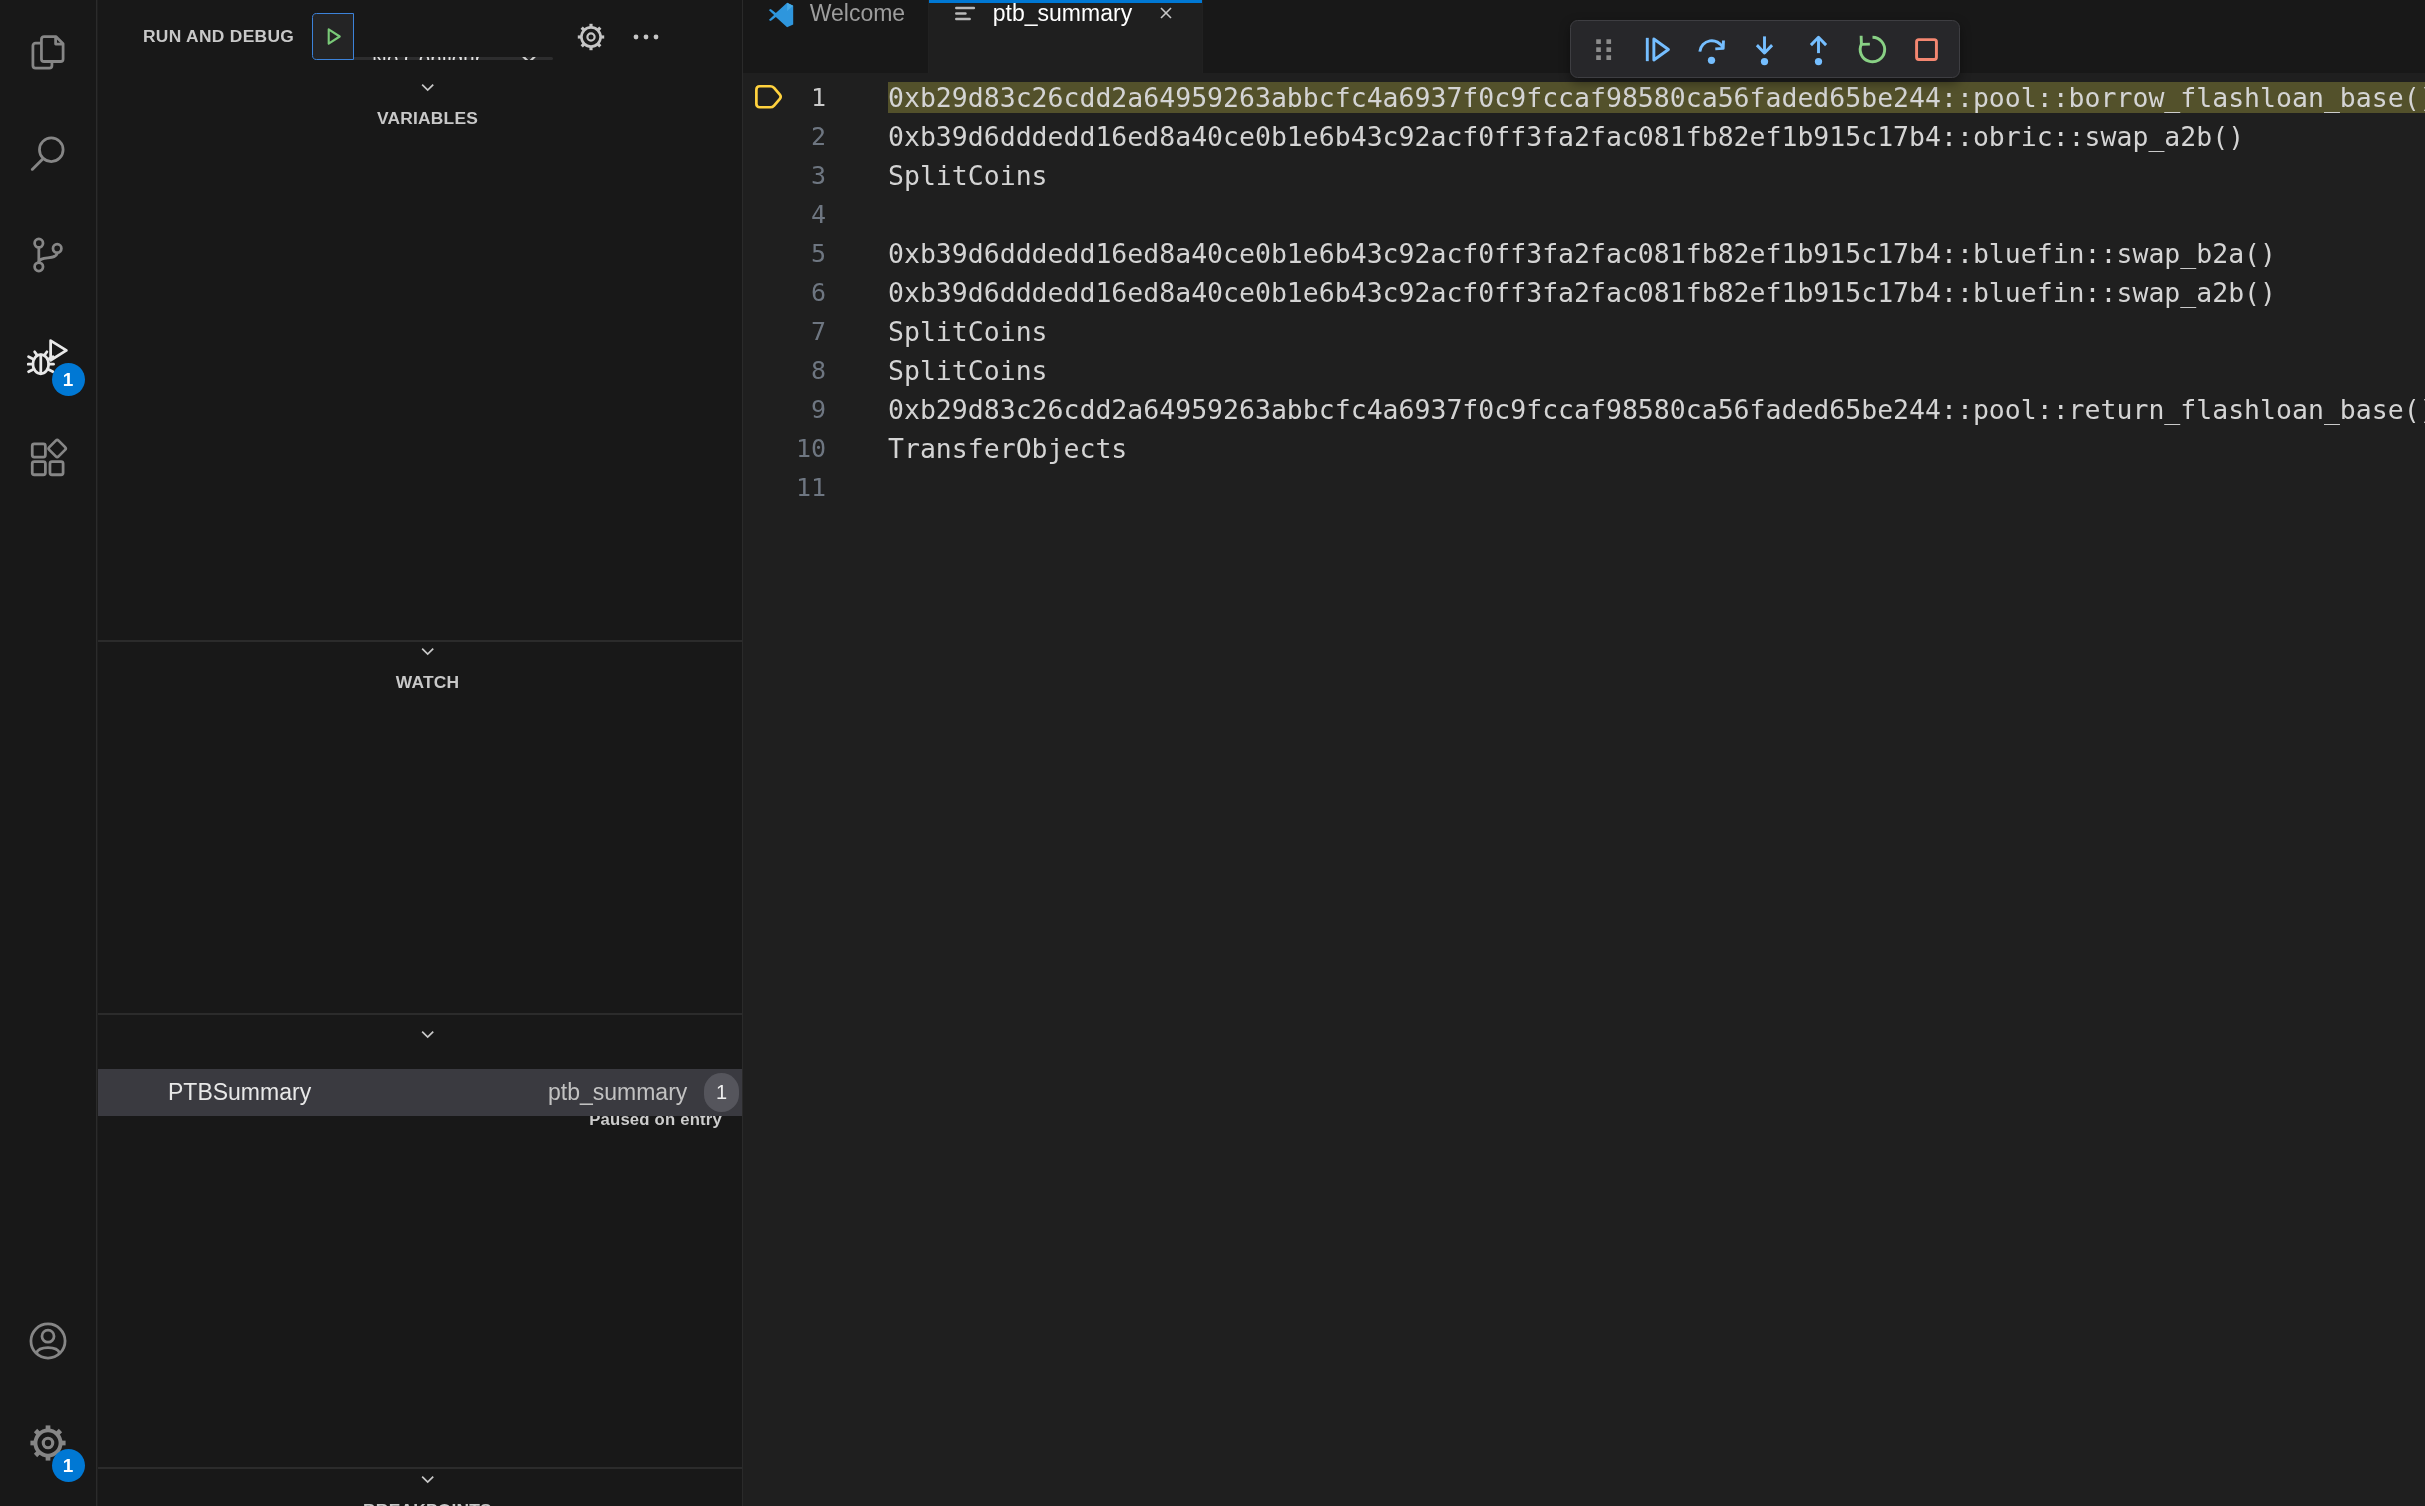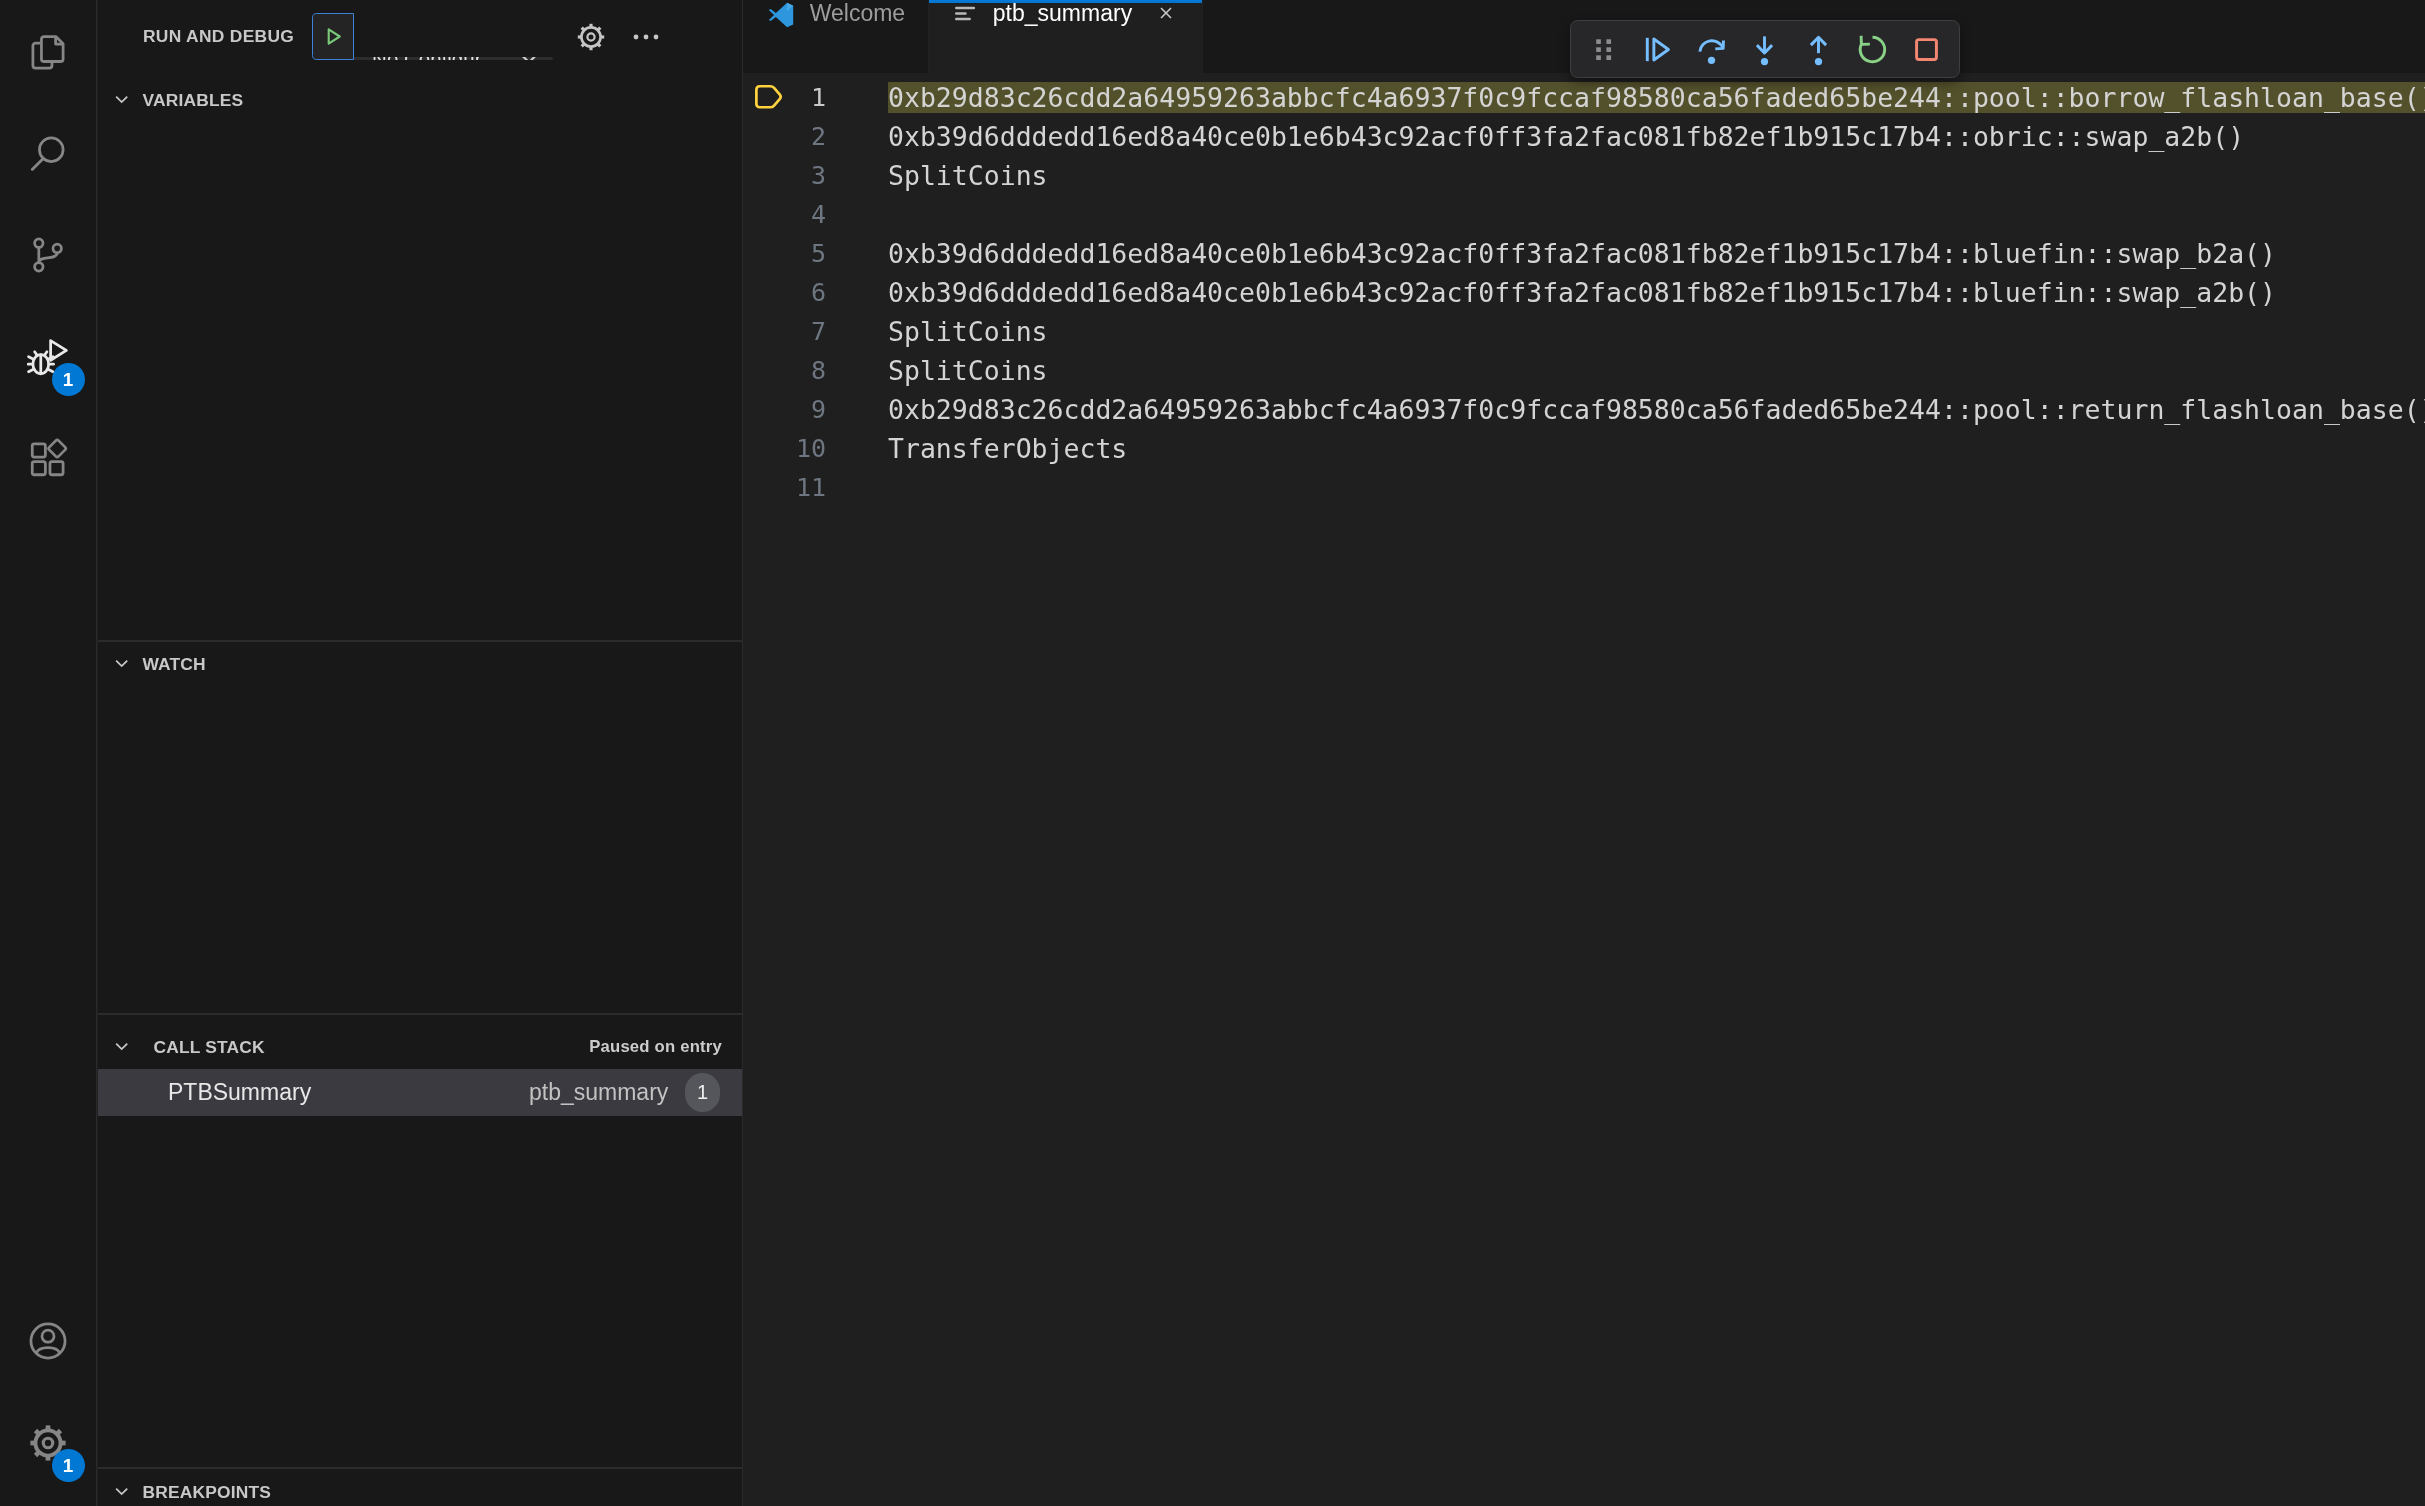--- a/index.html
+++ b/index.html
@@ -45,31 +45,31 @@
     display:flex; align-items:center; justify-content:space-between;
     padding:0 13.7px 0 18px; color:#e2e2e2; font-size:20.5px; cursor:pointer; white-space:nowrap; overflow:hidden;margin-top:44px;
   }
   .config-select svg { width:20px; height:20px; stroke:#cccccc; stroke-width:2; fill:none; flex-shrink:0; }
   .hdr-icon { margin-left:20px; width:35px; height:35px; display:flex; align-items:center; justify-content:center; cursor:pointer; }
   .hdr-icon svg { width:32px; height:32px; }
 
   .section-header {
     position:absolute; left:0; width:100%; height:42px;
     display:flex; align-items:center; padding-left:15px; gap:12px;
-    font-size:17.4px; font-weight:700; color:#c8c8c8; letter-spacing:0.2px; cursor:pointer;
+    font-size:17.4px; font-weight:700; color:#c8c8c8; letter-spacing:0.2px; cursor:pointer;flex-direction:column;
   }
   .section-header .chev { width:17.4px; height:17.4px; flex-shrink:0; }
   .section-header .chev svg { width:17.4px; height:17.4px; stroke:#c8c8c8; stroke-width:2.2; fill:none; }
   .divider { position:absolute; left:0; width:100%; height:1.5px; background:#2b2b2b; }
   .cs-status { margin-left:auto; margin-right:20px; font-size:16.7px; font-weight:700; color:#cccccc; white-space:nowrap; }
 
   .callstack-row {
     position:absolute; top:1069px; left:0; width:100%; height:47px;
     background:#3a3a40; display:flex; align-items:center;
-    padding:0 22px 0 70px; cursor:pointer;
+    padding:0 3px 0 70px; cursor:pointer;
   }
   .cs-name { font-size:23px; color:#e8e8e8; white-space:nowrap; }
   .cs-file { margin-left:auto; margin-right:16.7px; font-size:23px; color:#c2c2c2; white-space:nowrap; }
   .cs-badge {
     width:35px; height:39px; border-radius:20px; background:#55555c; color:#efefef;
     font-size:20px; display:flex; align-items:center; justify-content:center; flex-shrink:0;
   }
 
   
   .editor { position:absolute; left:743px; top:0; right:0; height:100%; background:#1f1f1f; }

